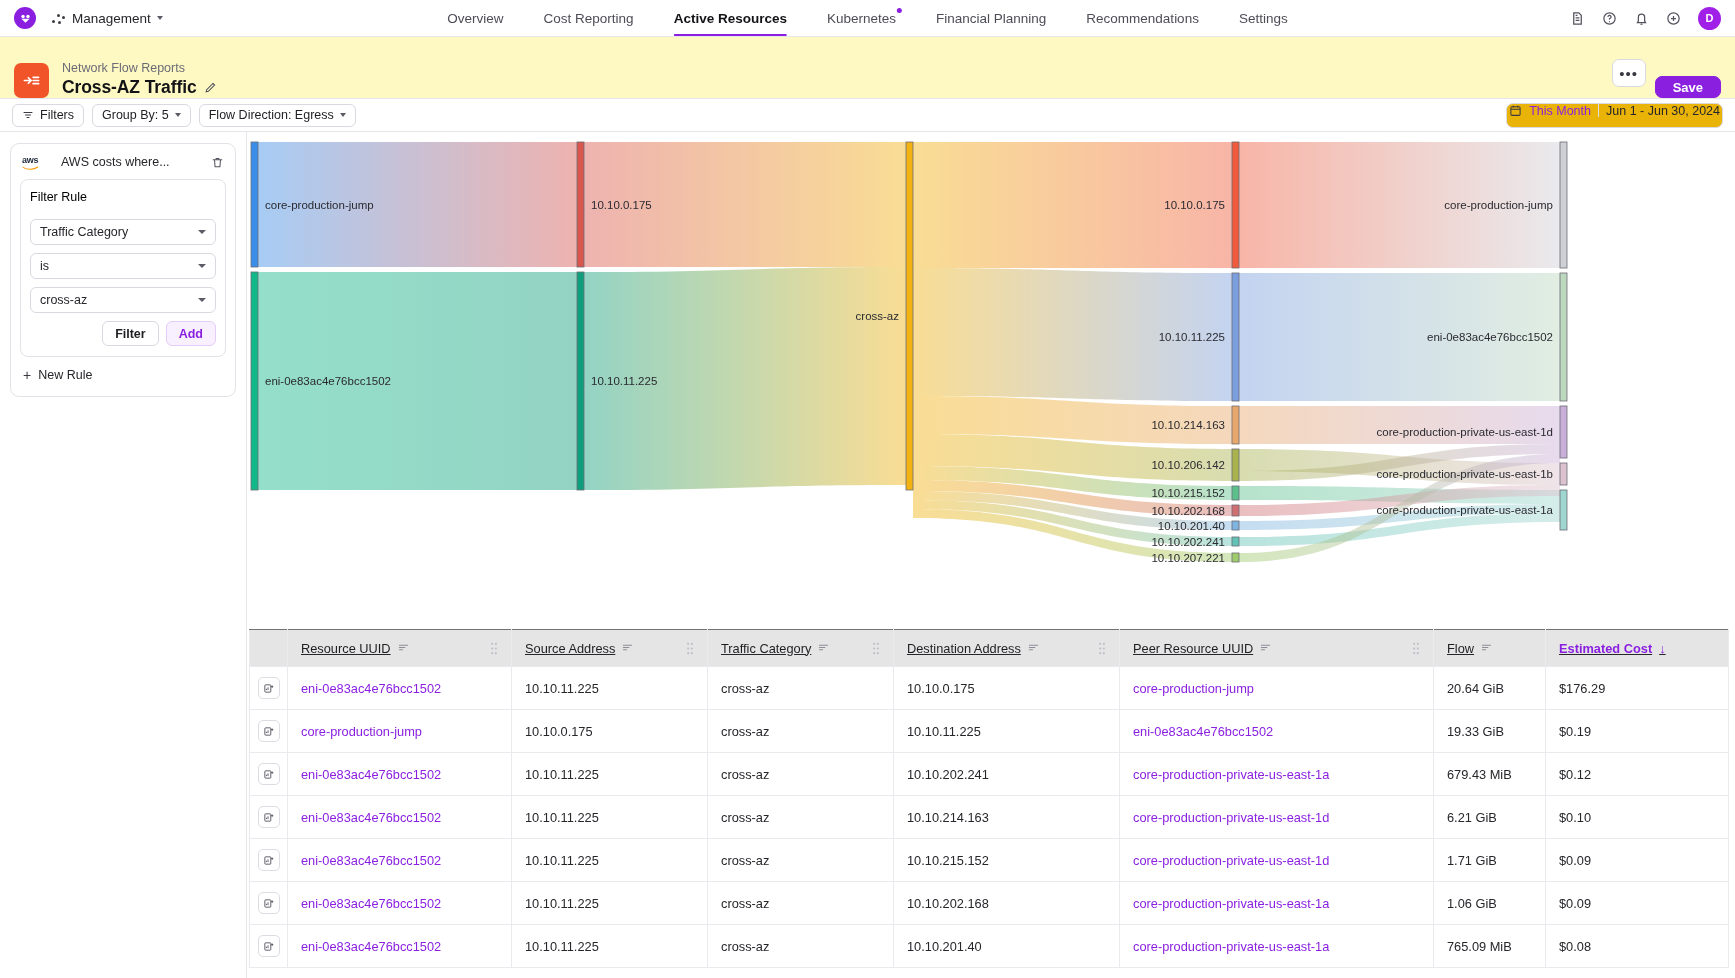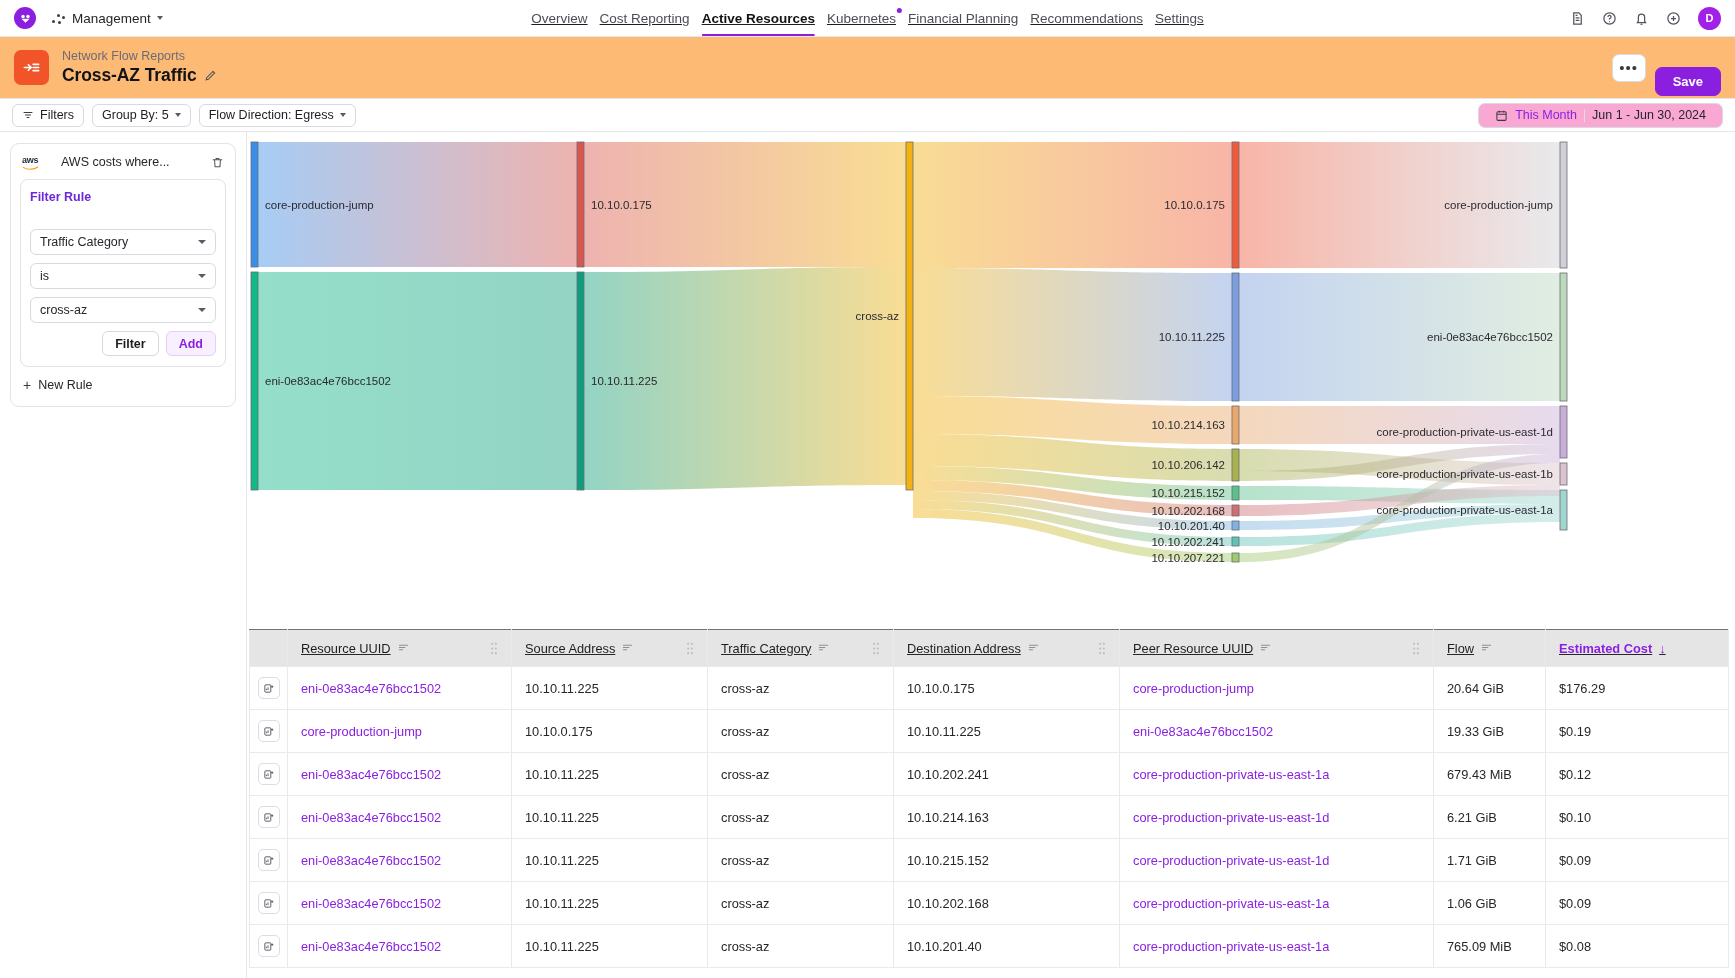--- a/index.html
+++ b/index.html
@@ -45,21 +45,21 @@
   }
   .org .dots i:nth-child(1){ left:0px; top:8.5px; }
   .org .dots i:nth-child(2){ left:5px; top:2.5px; }
   .org .dots i:nth-child(3){ left:5.5px; top:9.5px; }
   .org .dots i:nth-child(4){ left:10px; top:5px; }
   .chev { width: 0; height: 0; border-left: 4px solid transparent; border-right: 4px solid transparent; border-top: 4.5px solid #5b5b66; }
   .chev.sm { border-left-width: 3.5px; border-right-width: 3.5px; border-top-width: 4px; }
 
   .nav-tabs {
     position: absolute; left: 50%; transform: translateX(-50%);
-    display: flex; align-items: center; gap: 12px; height: 100%; text-decoration: underline;
+    display: flex; align-items: center; gap: 40px; height: 100%;
   }
   .nav-tab {
     position: relative; height: 100%;
     display: flex; align-items: center;
     font-size: 13.5px; color: #4d4d57; white-space: nowrap;
     cursor: pointer;
   }
   .nav-tab.active { color: #131317; font-weight: 700; }
   .nav-tab.active:after {
     content: ""; position: absolute; left: 0; right: 0; bottom: 0;
@@ -77,22 +77,22 @@
     width: 23px; height: 23px; border-radius: 50%;
     background: #a020e8; color: #fff;
     display: flex; align-items: center; justify-content: center;
     font-size: 11px; font-weight: 700;
   }
 
   
   .pagehead {
     height: 62px; min-height: 62px;
     border-bottom: 1px solid #e6e6ea;
-    display: flex; align-items: center; padding: 0 14px;
-    background: #fdba74;
+    display: flex; align-items: flex-end; padding: 0 14px;
+    background: #fef9c3;
   }
   .rpt-icon {
     width: 35px; height: 35px; border-radius: 7px;
     background: #f2542a;
     display: flex; align-items: center; justify-content: center;
     color: #fff; margin-right: 13px;
   }
   .crumbs { display: flex; flex-direction: column; justify-content: center; gap: 2px; }
   .crumb-top { font-size: 12.5px; color: #6b6b76; }
   .crumb-row { display: flex; align-items: center; gap: 7px; }
@@ -101,21 +101,21 @@
   .head-right { margin-left: auto; display: flex; align-items: center; gap: 9px; }
   .btn {
     border: 1px solid #d9d9e0; background: #fff; border-radius: 7px;
     height: 28px; padding: 0 11px;
     display: inline-flex; align-items: center; justify-content: center; gap: 6px;
     font-size: 13px; color: #1e1e22; cursor: pointer; font-family: inherit;
   }
   .btn-dots { width: 34px; padding: 0; letter-spacing: 1px; color:#3a3a43; font-size:15px; }
   .btn-save {
     background: #8a1fe0; border-color: #8a1fe0; color: #fff; font-weight: 700;
-    height: 29px; padding: 0 17px; border-radius: 7px; margin-top: 28px;
+    height: 22px; padding: 0 17px; border-radius: 7px; margin-top: 28px;
   }
 
   
   .toolbar {
     height: 33px; min-height: 33px;
     border-bottom: 1px solid #e6e6ea;
     display: flex; align-items: center; background: #fff;
     position: relative;
   }
   .tb-left {
@@ -133,22 +133,22 @@
   .btn-apply {
     background: #c084f2; border-color: #c084f2; color: #fff; font-weight: 700;
   }
   .tb-right {
     flex: 1; display: flex; align-items: center; gap: 8px; padding: 0 12px;
     height: 100%;
   }
   .daterange {
     margin-left: auto;
     border: 1px solid #d9d9e0; border-radius: 7px; height: 25px;
-    display: flex; align-items: center; gap: 7px; padding: 0 16px;
-    font-size: 12.5px; cursor: pointer; background:#f9a8d4;
+    display: flex; align-items: flex-start; gap: 7px; padding: 0 2px;
+    font-size: 12.5px; cursor: pointer; background:#eab308;
   }
   .daterange .lbl { color: #8a1fe0; }
   .daterange .sep { width: 1px; height: 13px; background: #dddde3; }
   .daterange .val { color: #26262b; }
 
   
   .body { flex: 1; display: flex; min-height: 0; }
   .leftpane {
     width: 247px; min-width: 247px;
     border-right: 1px solid #e6e6ea;
@@ -161,21 +161,21 @@
   }
   .fc-head { display: flex; align-items: center; gap: 22px; padding: 2px 2px 0 2px; }
   .aws-logo { font-size: 9px; font-weight: 700; color: #232f3e; line-height: 1; position: relative; top: 1px; }
   .aws-logo .sm { display:block; letter-spacing:-0.3px; }
   .aws-smile { display:block; width: 17px; height: 4px; margin-top:1px; }
   .fc-title { font-size: 12.5px; color: #26262b; }
   .trash { margin-left: auto; color: #53535e; cursor: pointer; display:flex; }
   .rulebox {
     margin-top: 10px; border: 1px solid #e2e2e8; border-radius: 8px; padding: 10px 9px 10px 9px;
   }
-  .rule-label { font-size: 12.5px; font-weight: 700; color: #6d28d9; margin-bottom: 25px; }
+  .rule-label { font-size: 12.5px; font-weight: 400; color: #000000; margin-bottom: 15px; }
   .select {
     height: 26px; border: 1px solid #d9d9e0; border-radius: 6px; background: #fff;
     display: flex; align-items: center; padding: 0 9px;
     font-size: 12.5px; color: #26262b; margin-bottom: 8px; cursor: pointer;
   }
   .select .chev { margin-left: auto; }
   .rule-actions { display: flex; justify-content: flex-end; gap: 7px; margin-top: 3px; }
   .btn-cancel { height: 25px; padding: 0 12px; font-size: 12.5px; font-weight: 700; border-radius:6px; }
   .btn-add {
     height: 25px; padding: 0 12px; font-size: 12.5px; font-weight: 700; border-radius:6px;

